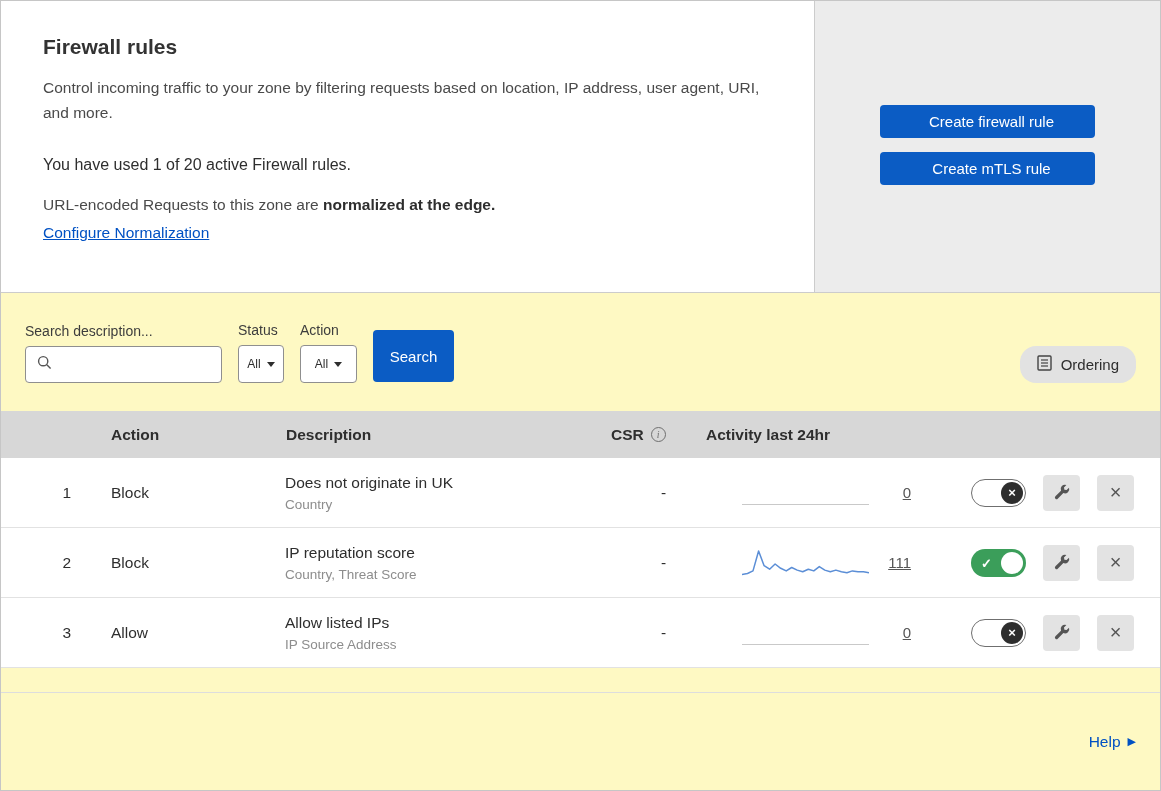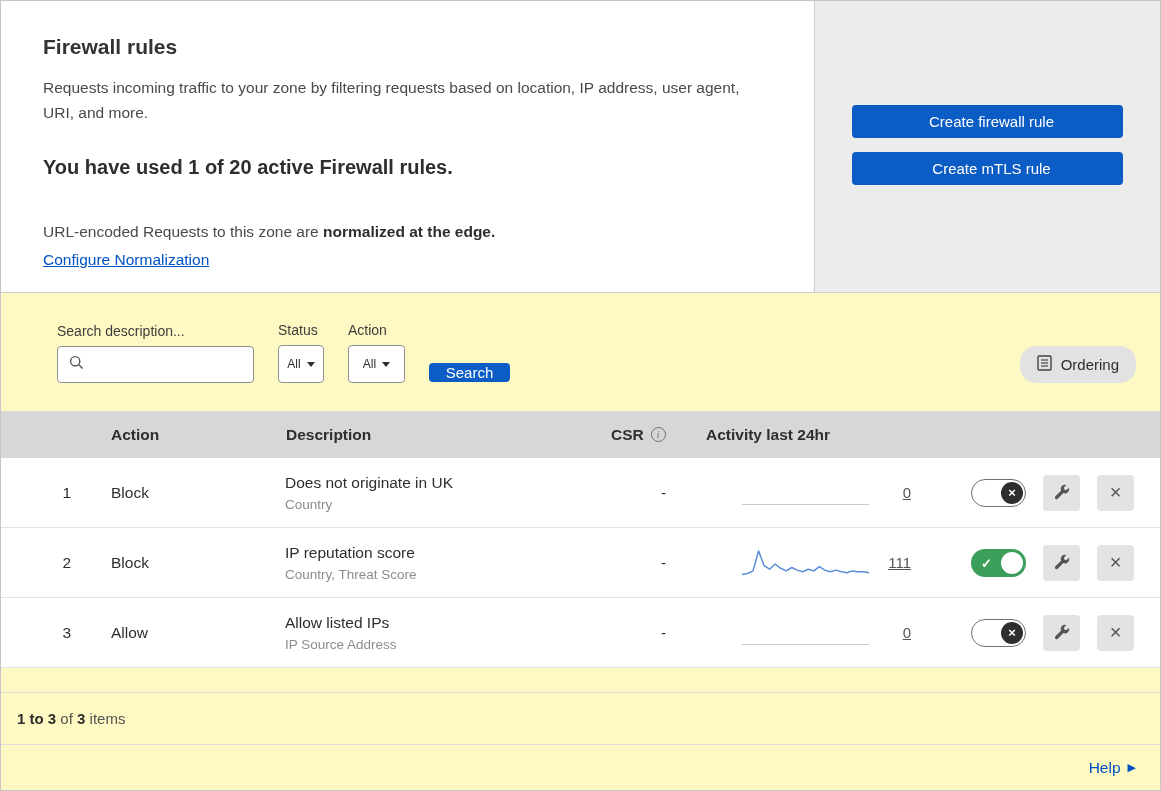--- a/index.html
+++ b/index.html
@@ -15,57 +15,57 @@
     background: #fef9c3;
     display: flex; flex-direction: column;
     --primary: #0b5cc4; --green: #3b9e5a; --link: #0051c3;
   }
 
   
   .top { display: flex; height: 292px; border-bottom: 1px solid #cccccc; flex: none; }
   .intro { flex: 1; background: #fff; border-right: 1px solid #cccccc; padding: 34px 42px; }
   .intro h1 { font-size: 21px; font-weight: 600; color: #333; margin-bottom: 17px; }
   .desc { font-size: 15.5px; color: #4a4a4a; line-height: 1.6; max-width: 730px; margin-bottom: 30px; }
-  .usage { font-size: 20px; font-weight: bold; color: #2e2e2e; margin-bottom: 44px; }
+  .usage { font-size: 16px; font-weight: normal; color: #2e2e2e; margin-bottom: 22px; }
   .norm { font-size: 15.5px; color: #4a4a4a; margin-bottom: 10px; }
   .norm strong { color: #2e2e2e; }
   a.text-link { font-size: 15.5px; color: var(--link); text-decoration: underline; cursor: pointer; }
   .side-panel {
     width: 345px; flex: none; background: #ececec;
     display: flex; flex-direction: column; align-items: center;
     padding-top: 104px; gap: 14px;
   }
   .btn-primary {
     background: var(--primary); color: #fff; border: none; border-radius: 4px;
     font-family: inherit; font-size: 15px; cursor: pointer;
   }
-  .side-panel .btn-primary { width: 271px; height: 33px; flex: none; padding-left: 8px; }
+  .side-panel .btn-primary { width: 215px; height: 33px; flex: none; padding-left: 8px; }
 
   
   .filters {
     height: 118px; flex: none;
     display: flex; align-items: flex-end;
-    padding: 0 24px 28px 24px; gap: 24px; margin-left: 32px;
+    padding: 0 24px 28px 24px; gap: 16px;
   }
   .f-group { display: flex; flex-direction: column; gap: 7px; }
   .f-label { font-size: 14px; color: #3d3d3d; }
   .search-box {
     width: 197px; height: 37px; background: #fff;
     border: 1px solid #8f8f8f; border-radius: 4px;
     display: flex; align-items: center; padding-left: 11px;
   }
   .select {
     height: 38px; background: #fff; border: 1px solid #8f8f8f; border-radius: 4px;
     display: flex; align-items: center; justify-content: center; gap: 6px;
     font-size: 12px; color: #2e2e2e; cursor: pointer;
   }
   .select.status { width: 46px; }
   .select.action { width: 57px; }
   .caret { width: 0; height: 0; border-left: 4px solid transparent; border-right: 4px solid transparent; border-top: 5px solid #2e2e2e; }
-  .btn-search { width: 81px; height: 19px; margin-bottom: 1px; }
+  .btn-search { width: 81px; height: 52px; margin-bottom: 1px; }
   .spacer { flex: 1; }
   .btn-ordering {
     height: 37px; padding: 0 17px; background: #e2e2e2; border: none; border-radius: 16px;
     font-family: inherit; font-size: 15px; color: #2e2e2e;
     display: flex; align-items: center; gap: 9px; cursor: pointer;
   }
 
   
   .thead, .trow {
     display: grid;
@@ -130,21 +130,21 @@
   .help-arrow { font-size: 11px; color: var(--link); }
 </style>
 </head>
 <body>
 
 <div class="page" style="--primary: #0b5cc4; --green: #3b9e5a; --link: #0051c3;">
 
   <div class="top">
     <div class="intro">
       <h1>Firewall rules</h1>
-      <p class="desc">Requests incoming traffic to your zone by filtering requests based on location, IP address, user agent, URI, and more.</p>
+      <p class="desc">Control incoming traffic to your zone by filtering requests based on location, IP address, user agent, URI, and more.</p>
       <p class="usage">You have used 1 of 20 active Firewall rules.</p>
       <p class="norm"><span>URL-encoded Requests to this zone are </span><strong>normalized at the edge.</strong></p>
       <a class="text-link">Configure Normalization</a>
     </div>
     <div class="side-panel">
       <button class="btn-primary">Create firewall rule</button>
       <button class="btn-primary">Create mTLS rule</button>
     </div>
   </div>
 
@@ -288,23 +288,20 @@
           </svg>
       </button>
       <button class="icon-btn">
           <span>×</span>
         </button>
     </div>
   </div>
 
   <div class="table-gap"></div>
 
-  <div class="tfoot">
-    <span><b>1 to 3</b><span> of </span><b>3</b><span> items</span></span>
-  </div>
 
   <div class="help-row">
     <a class="help-link">
       <span>Help</span>
       <span class="help-arrow">▶</span>
     </a>
   </div>
 
 </div>
 

